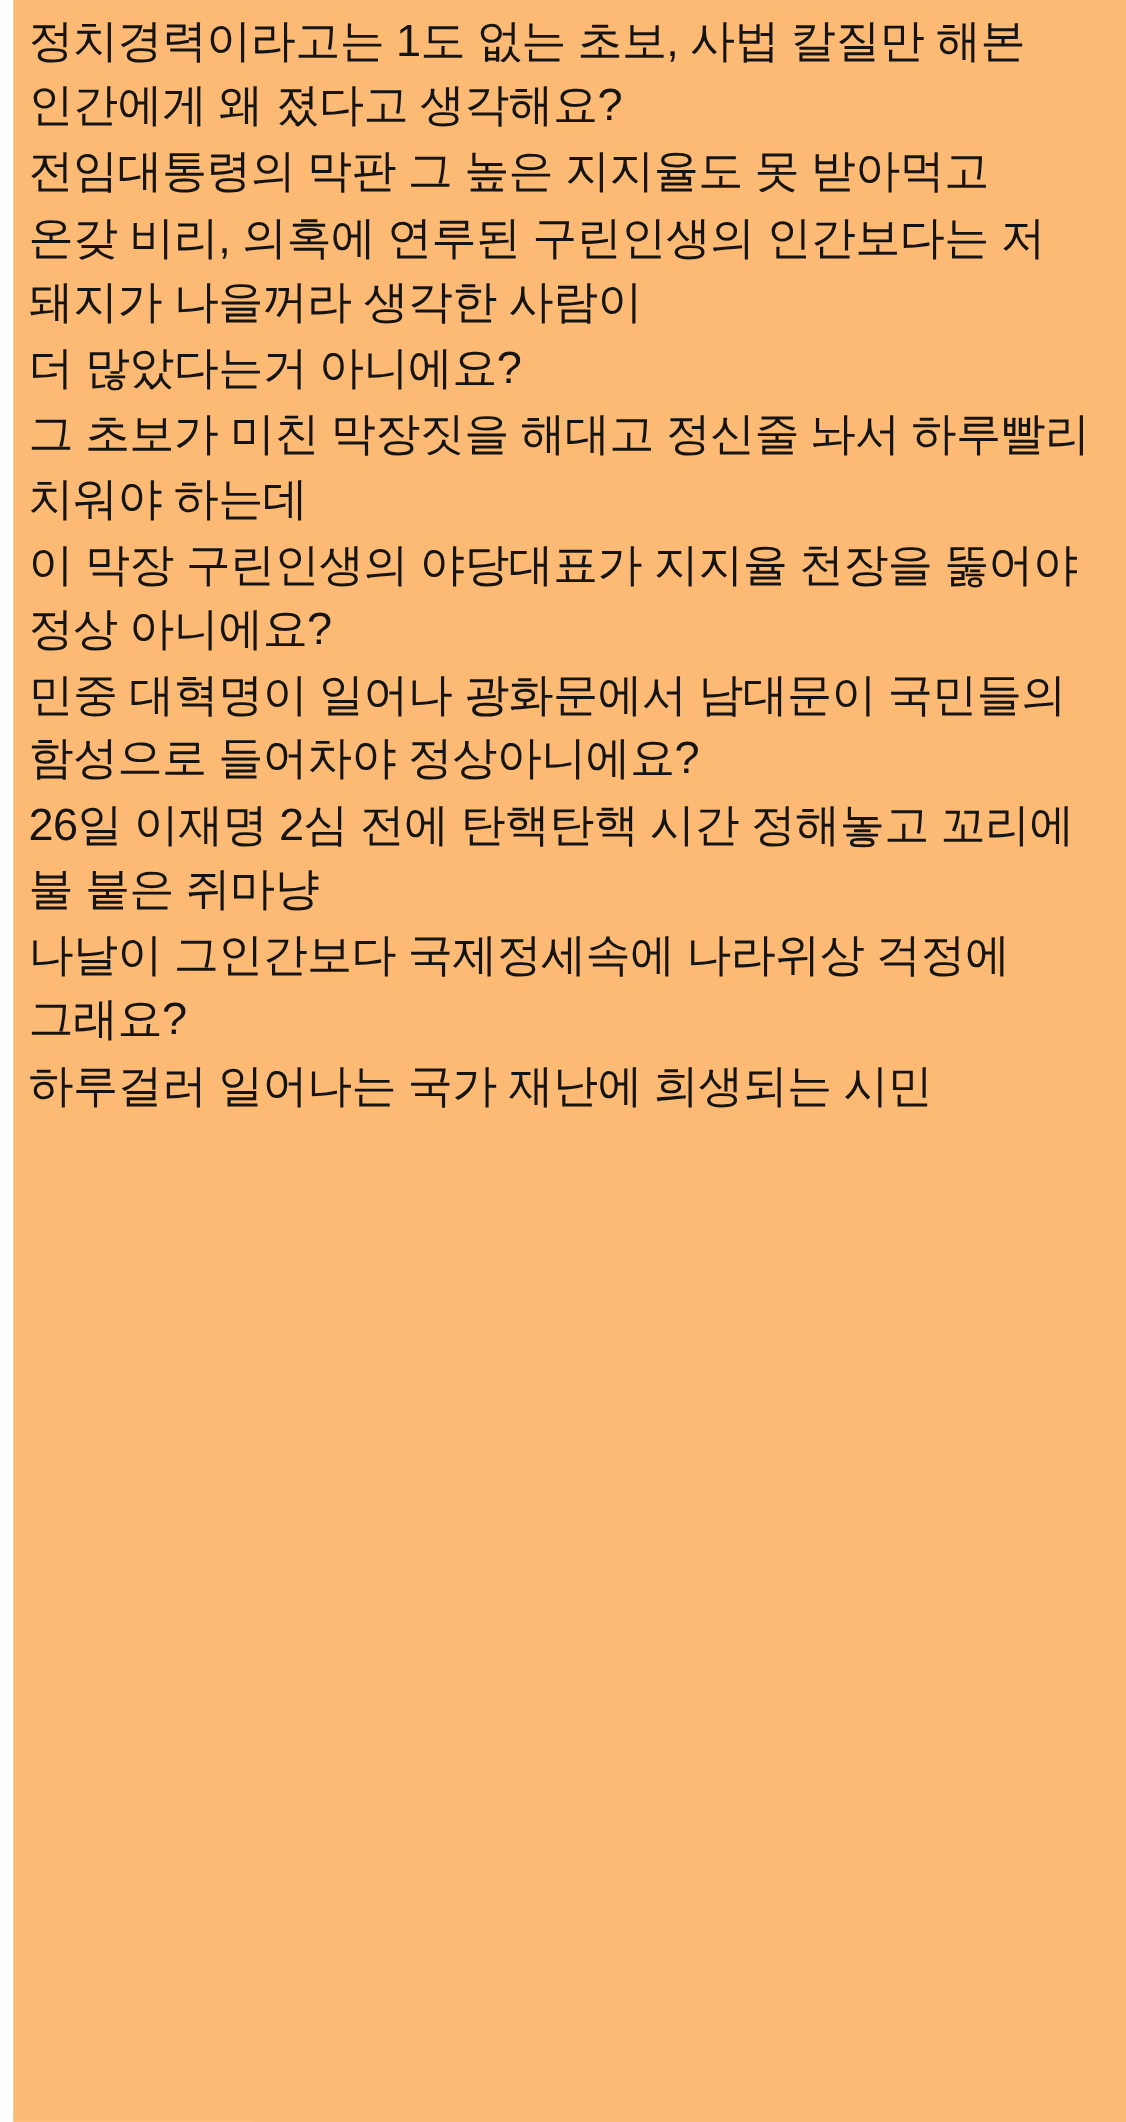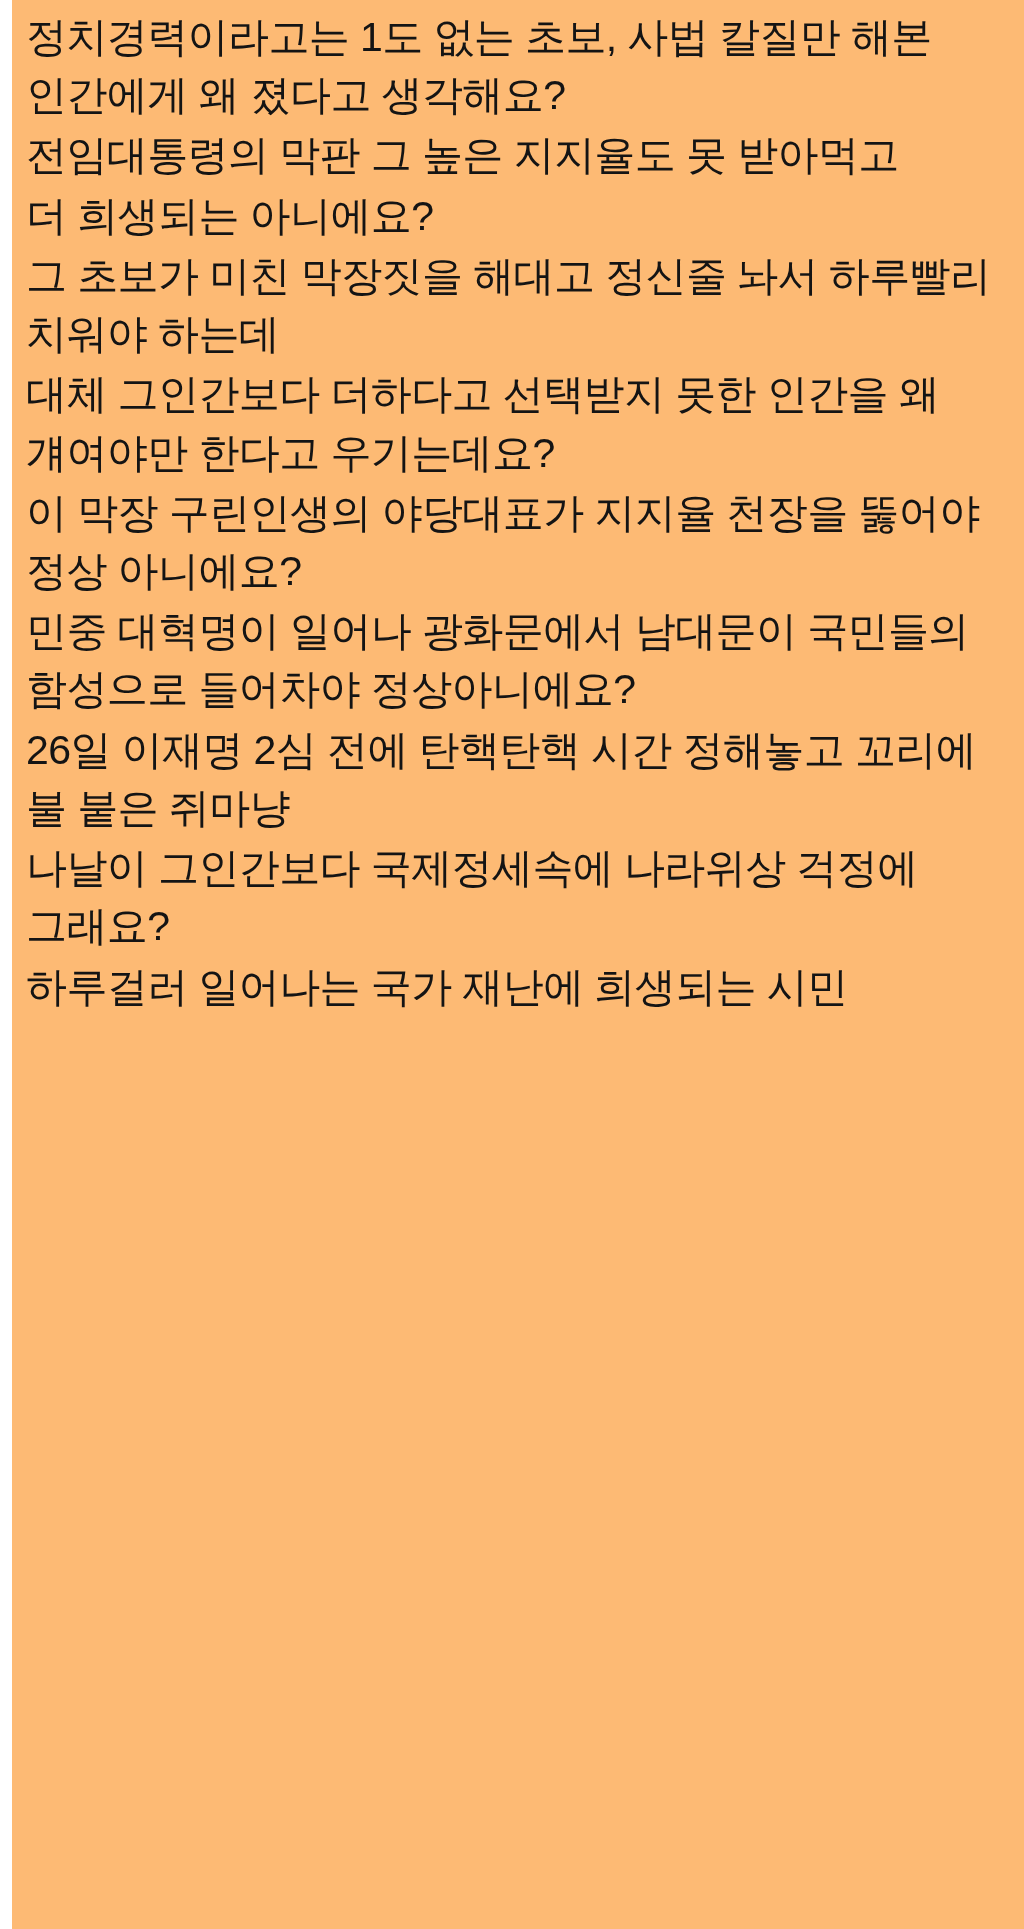--- a/index.html
+++ b/index.html
@@ -34,22 +34,22 @@
     white-space: normal;
   }
 </style>
 </head>
 <body>
 
 <div class="page">
   <div class="post-body">
     <p class="para">정치경력이라고는 1도 없는 초보, 사법 칼질만 해본 인간에게 왜 졌다고 생각해요?</p>
     <p class="para">전임대통령의 막판 그 높은 지지율도 못 받아먹고</p>
-    <p class="para">더 희생되는 아니에요?</p>
+    <p class="para">온갖 비리, 의혹에 연루된 구린인생의 인간보다는 저 돼지가 나을꺼라 생각한 사람이</p>
+    <p class="para">더 많았다는거 아니에요?</p>
     <p class="para">그 초보가 미친 막장짓을 해대고 정신줄 놔서 하루빨리 치워야 하는데</p>
-    <p class="para">대체 그인간보다 더하다고 선택받지 못한 인간을 왜 걔여야만 한다고 우기는데요?</p>
     <p class="para">이 막장 구린인생의 야당대표가 지지율 천장을 뚫어야 정상 아니에요?</p>
     <p class="para">민중 대혁명이 일어나 광화문에서 남대문이 국민들의 함성으로 들어차야 정상아니에요?</p>
     <p class="para">26일 이재명 2심 전에 탄핵탄핵 시간 정해놓고 꼬리에 불 붙은 쥐마냥</p>
     <p class="para">나날이 그인간보다 국제정세속에 나라위상 걱정에 그래요?</p>
     <p class="para">하루걸러 일어나는 국가 재난에 희생되는 시민</p>
   </div>
 </div>
 
 </body></html>

